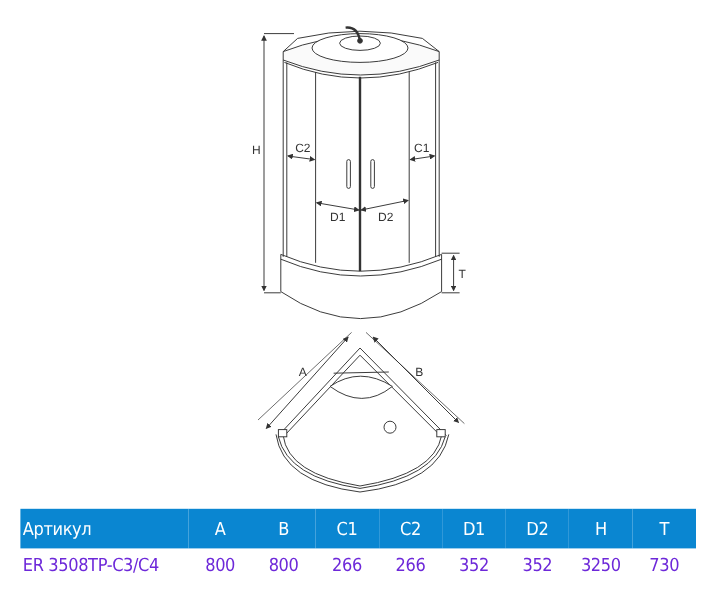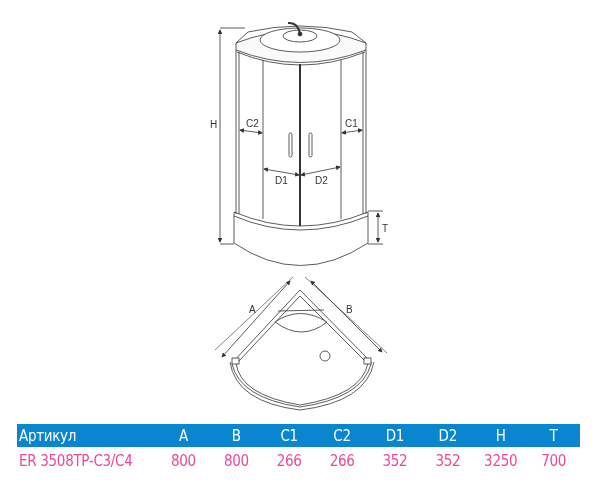--- a/index.html
+++ b/index.html
@@ -1,21 +1,21 @@
 <!DOCTYPE html>
 <html><head>
   <meta charset="utf-8">
   <style>
     html, body { margin:0; padding:0; background:#ffffff; }
     body { width:600px; height:500px; position:relative; overflow:hidden; font-family:"DejaVu Sans Condensed","Liberation Sans Narrow","Liberation Sans",sans-serif; }
     .drawing { position:absolute; left:0; top:0; width:600px; height:420px; }
     .spec-table { position:absolute; left:17px; top:424px; width:563px; border-collapse:collapse; table-layout:fixed; }
-    .spec-table th { background:#0a86d1; color:#ffffff; font-weight:normal; font-size:15px; height:23px; padding:0; text-align:center; letter-spacing:-0.3px; }
+    .spec-table th { background:#0a86d1; color:#ffffff; font-weight:normal; font-size:15px; height:33px; padding:0; text-align:center; letter-spacing:-0.3px; }
     .spec-table th.first, .spec-table td.first { text-align:left; padding-left:2px; }
-    .spec-table td { color:#ec4899; font-size:15px; height:27px; padding:0; text-align:center; letter-spacing:-0.3px; }
+    .spec-table td { color:#6d28d9; font-size:15px; height:27px; padding:0; text-align:center; letter-spacing:-0.3px; }
     .lbl { font-family:"Liberation Sans",sans-serif; font-size:10px; fill:#333333; }
   </style>
 </head>
 <body>
 
 <svg class="drawing" viewBox="0 0 600 420" width="600" height="420" xmlns="http://www.w3.org/2000/svg">
   <defs>
     <marker id="arr" markerWidth="6" markerHeight="6" refX="5" refY="3" orient="auto">
       <path d="M0,0 L6,3 L0,6 z" fill="#333"></path>
     </marker>
@@ -121,16 +121,16 @@
   <tbody>
     <tr>
       <td class="first">ER 3508TP-C3/C4</td>
       <td>800</td>
       <td>800</td>
       <td>266</td>
       <td>266</td>
       <td>352</td>
       <td>352</td>
       <td>3250</td>
-      <td>700</td>
+      <td>730</td>
     </tr>
   </tbody>
 </table>
 
 </body></html>

